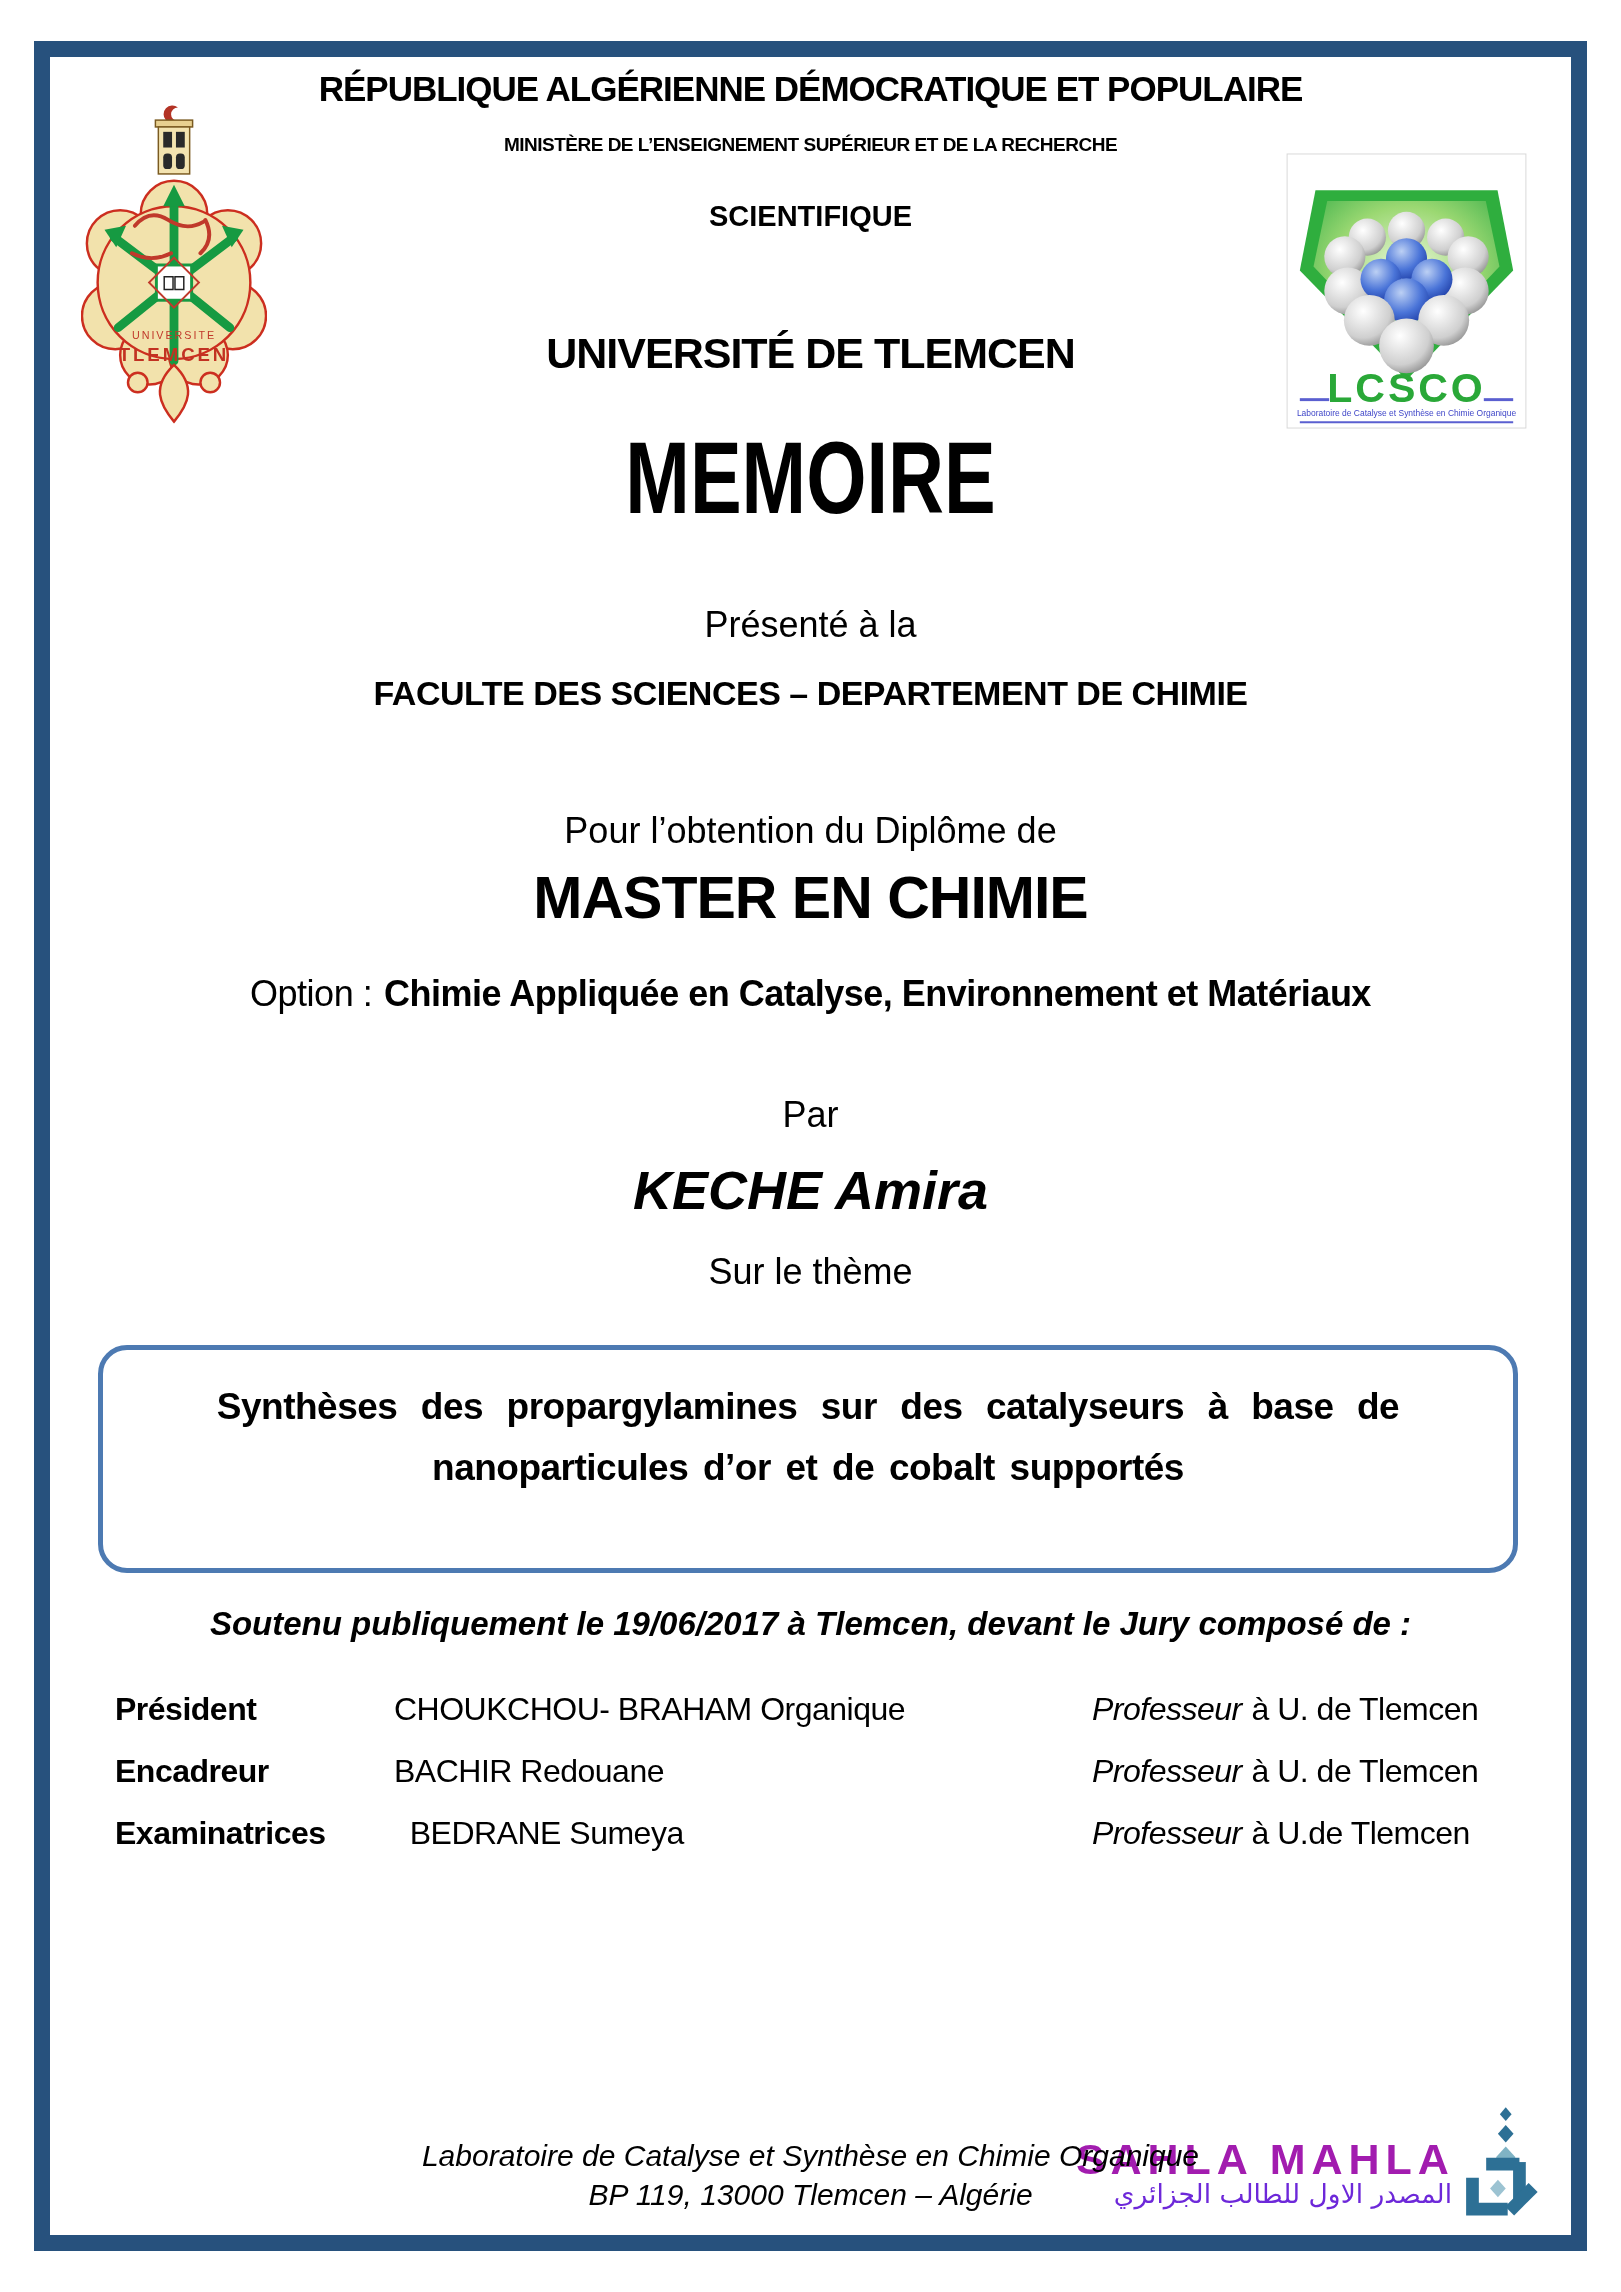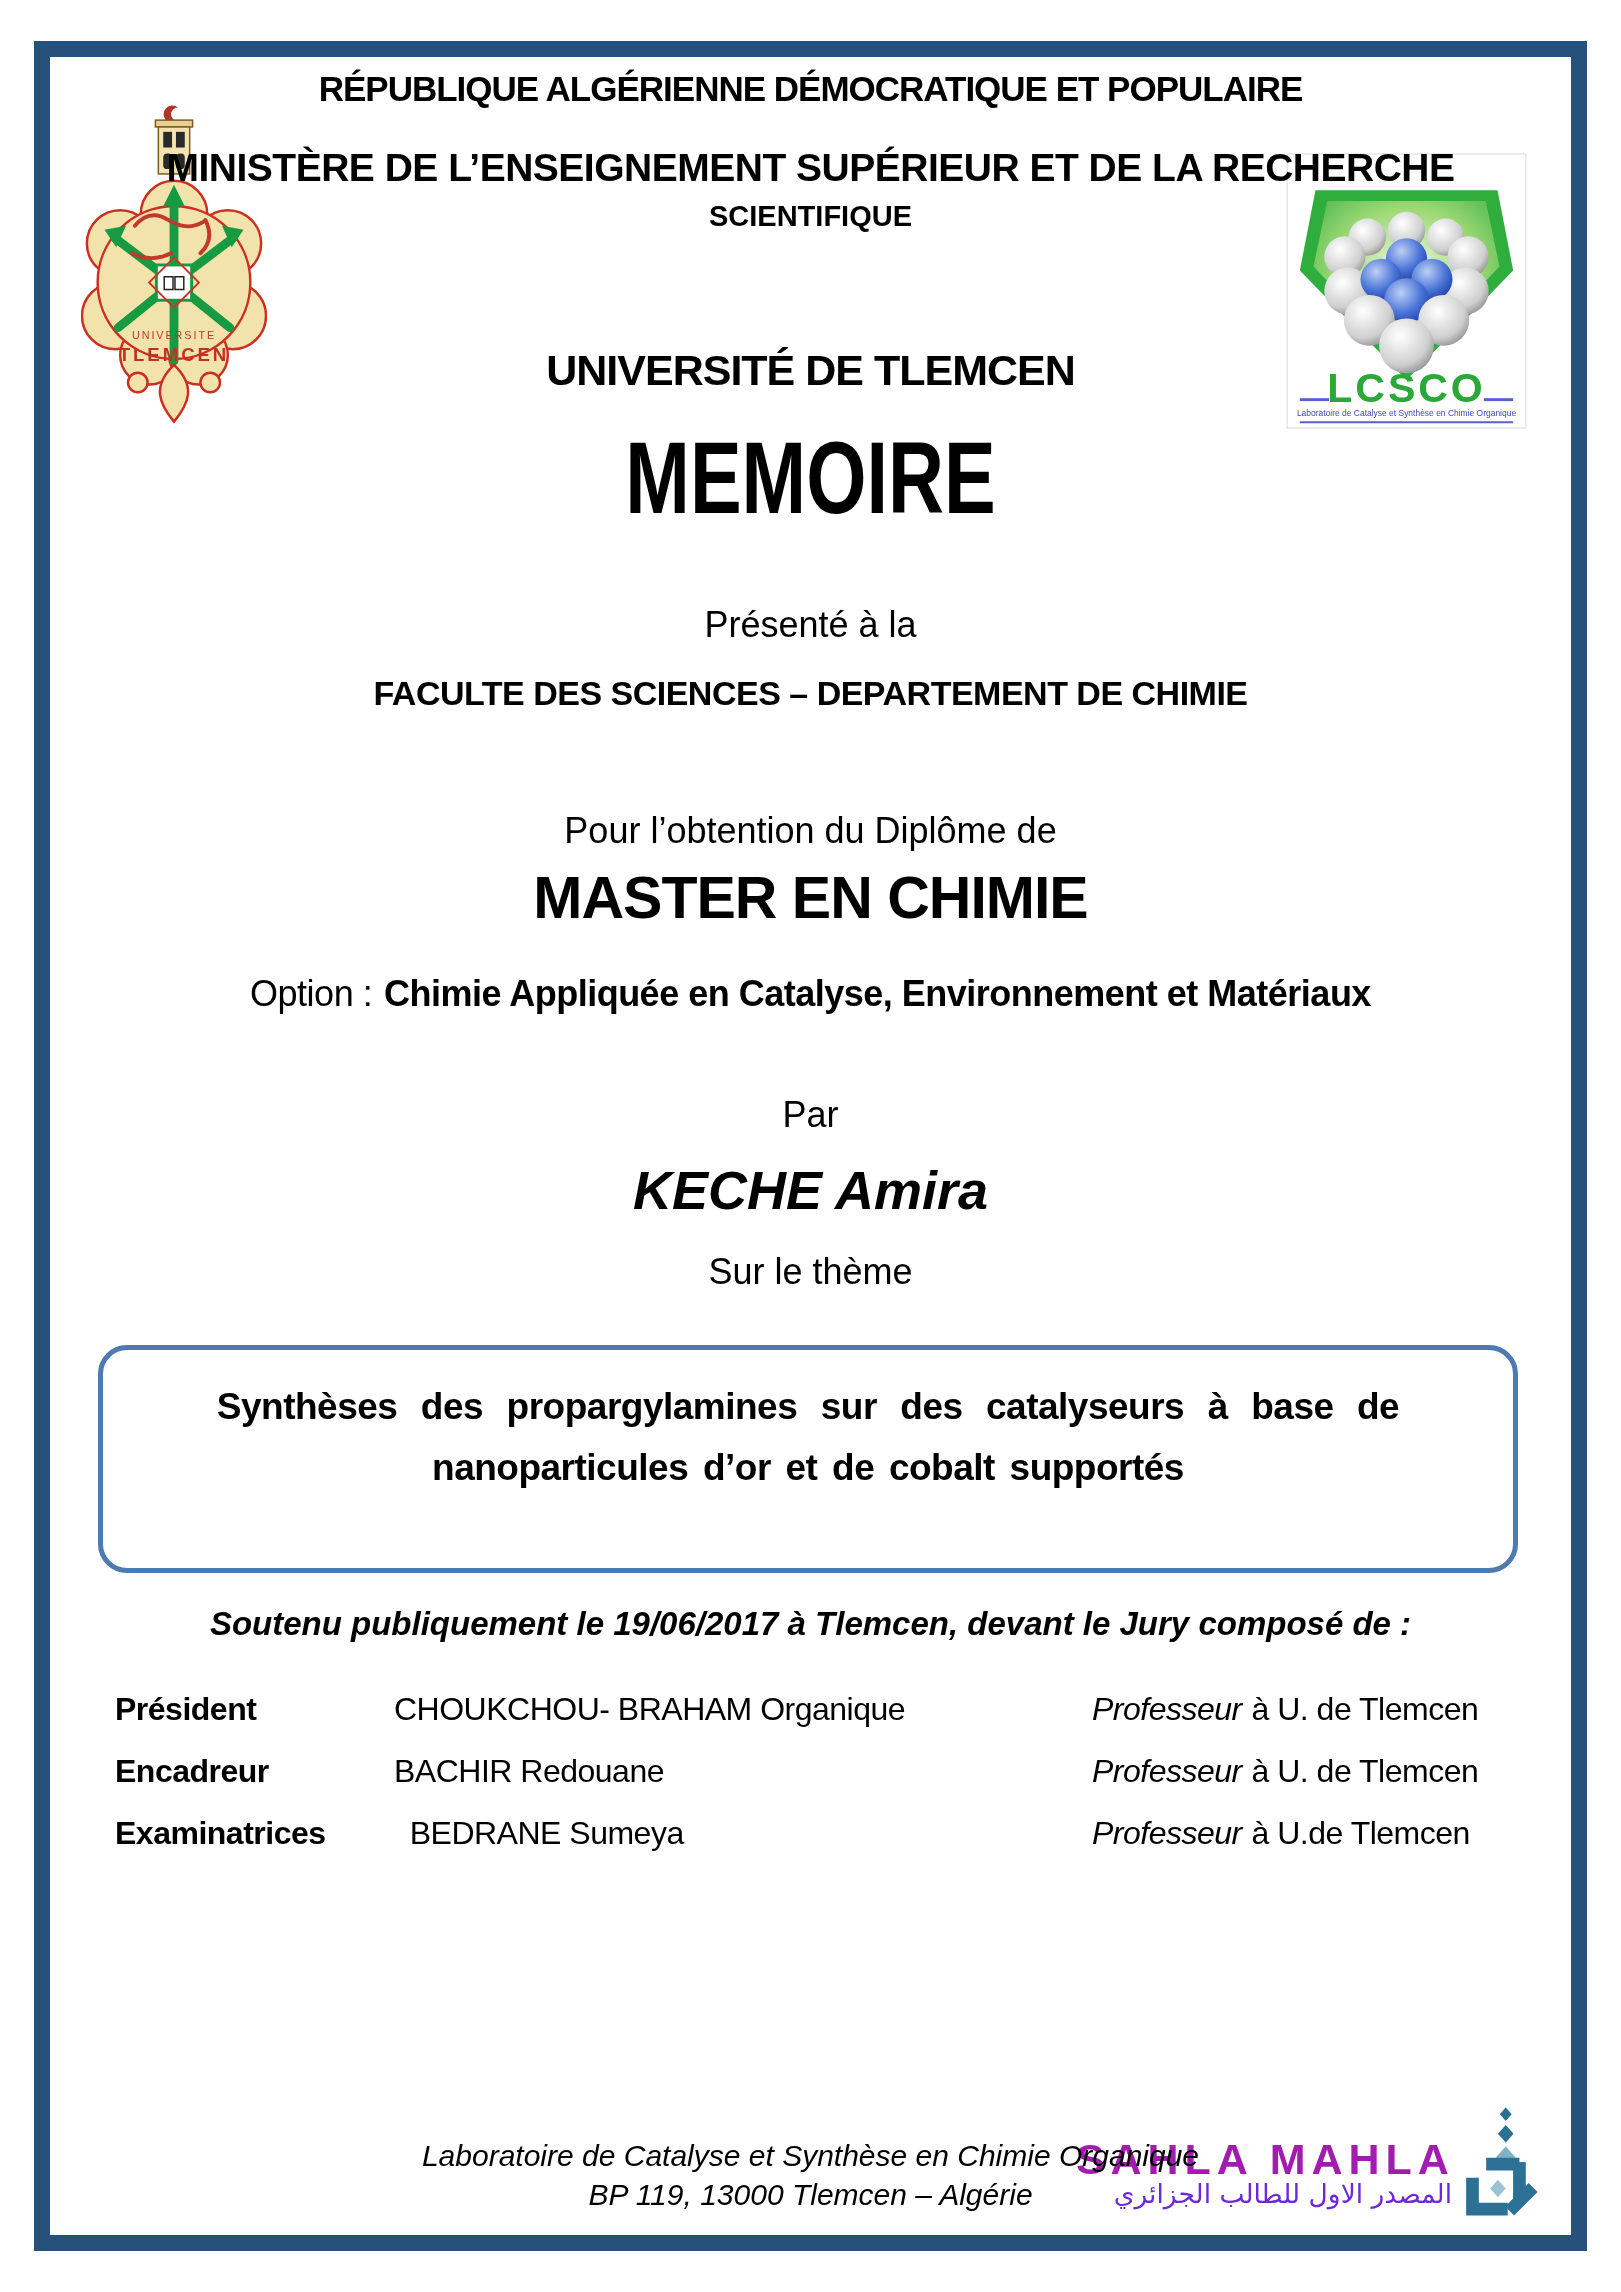--- a/index.html
+++ b/index.html
@@ -14,23 +14,23 @@
   }
   .frame{
     position:absolute;
     left:34px;top:41px;
     width:1553px;height:2210px;
     border:16.7px solid #27517d;
     box-sizing:border-box;
   }
   .cline{position:absolute;left:61px;right:61px;text-align:center;white-space:nowrap;}
   .h-line1{top:69px;font-size:35px;font-weight:bold;letter-spacing:-1px;}
-  .h-line2{top:146px;font-size:39px;font-weight:bold;letter-spacing:-0.5px;}
+  .h-line2{top:134px;font-size:19px;font-weight:bold;letter-spacing:-0.5px;}
   .h-line3{top:200px;font-size:29px;font-weight:bold;}
-  .univ{top:329px;font-size:43px;font-weight:bold;letter-spacing:-1px;margin-top:17px;}
+  .univ{top:329px;font-size:43px;font-weight:bold;letter-spacing:-1px;}
   .memoire{top:420px;font-size:102px;font-weight:bold;transform:scaleX(0.76);transform-origin:50% 50%;}
   .presente{top:604px;font-size:36px;}
   .faculte{top:674px;font-size:34px;font-weight:bold;letter-spacing:-0.5px;}
   .pour{top:810px;font-size:36px;}
   .master{top:864px;font-size:59px;font-weight:bold;letter-spacing:-1px;}
   .option{top:973px;font-size:36px;letter-spacing:-0.5px;}
   .option .val{font-weight:bold;margin-left:11.8px;}
   .par{top:1094px;font-size:36px;}
   .keche{top:1159px;font-size:54px;font-weight:bold;font-style:italic;}
   .surtheme{top:1251px;font-size:36px;}

